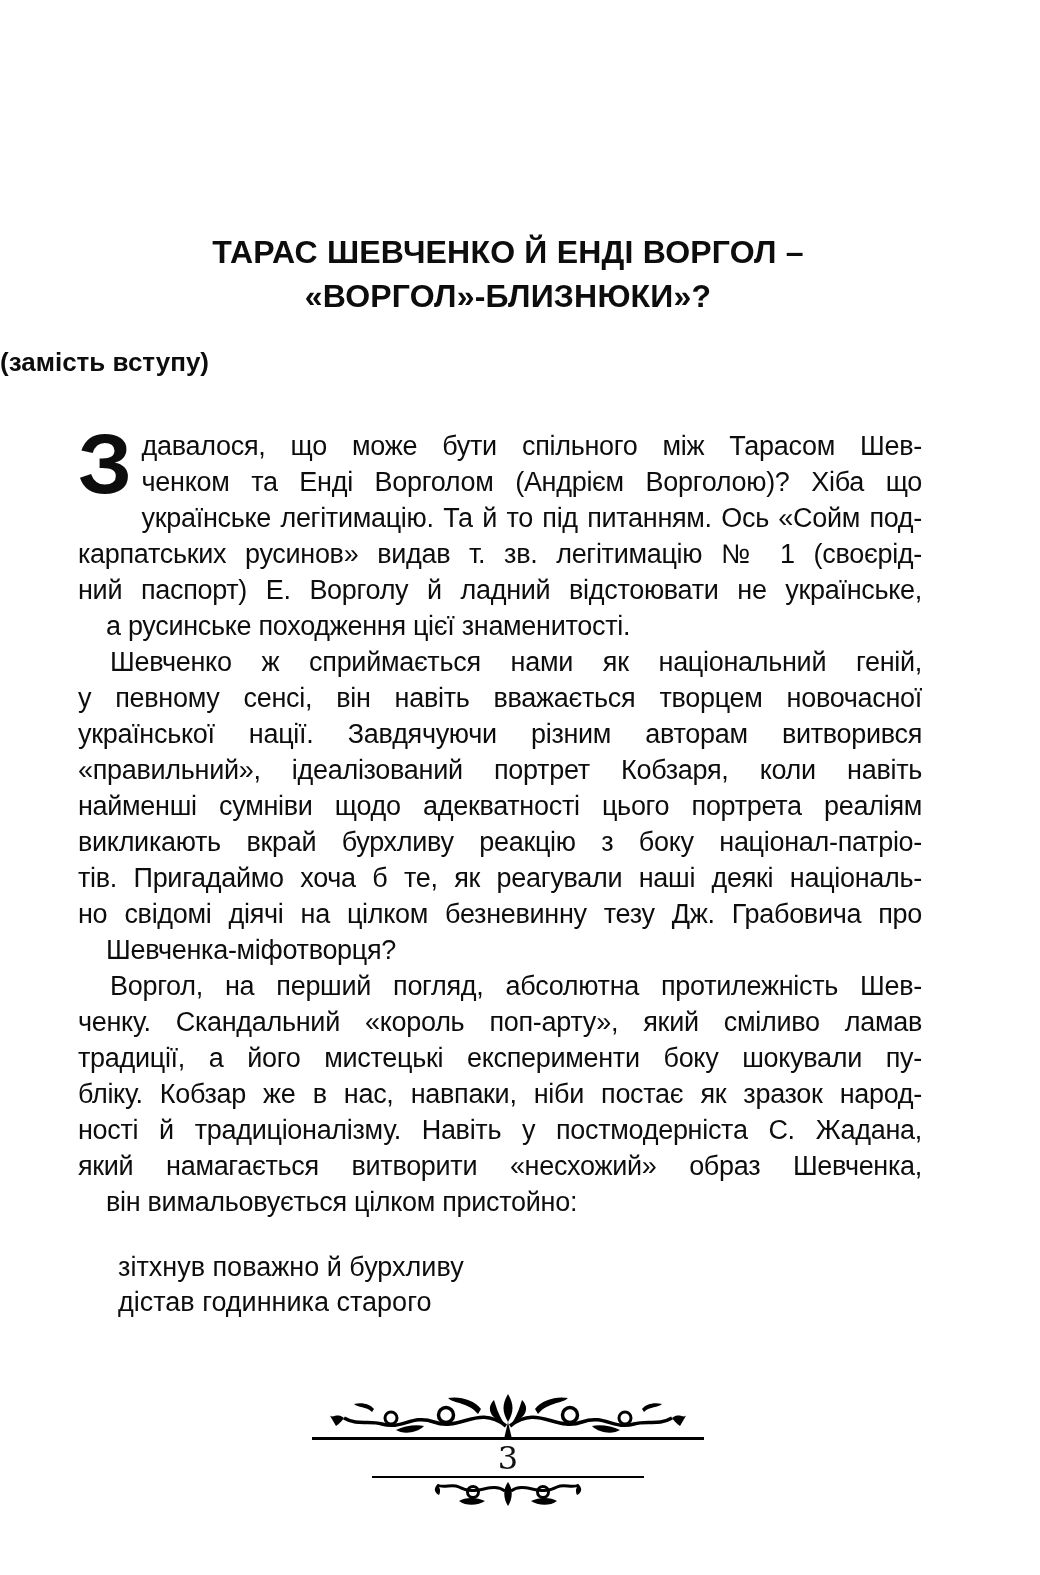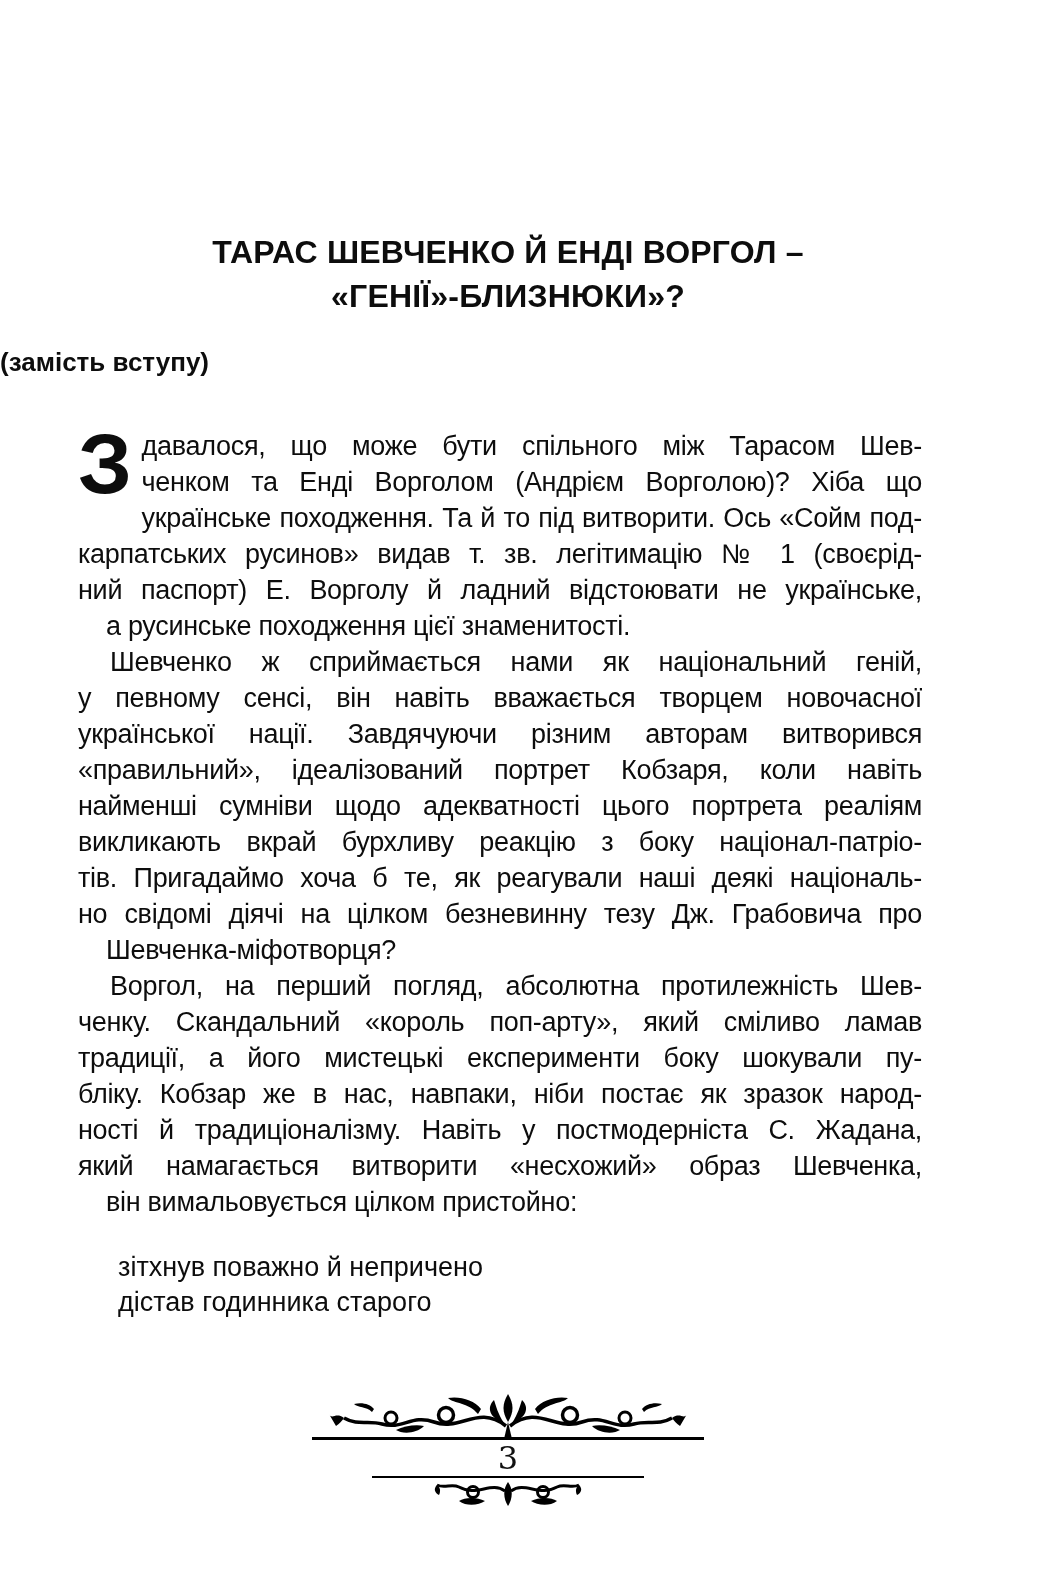--- a/index.html
+++ b/index.html
@@ -88,31 +88,31 @@
   .rule-short { width: 272px; height: 2px; background: #000; }
   .orn-bottom { display: block; margin-top: 1px; }
 </style>
 </head>
 <body>
 
 <div class="page">
 
   <div class="title">
     <div>ТАРАС ШЕВЧЕНКО Й ЕНДІ ВОРГОЛ –</div>
-    <div>«ГЕНІЇ»-БЛИЗНЮКИ»?</div>
+    <div>«ВОРГОЛ»-БЛИЗНЮКИ»?</div>
   </div>
 
   <div class="subtitle">(замість вступу)</div>
 
   <div class="body-text">
       <div class="para">
         <span class="dropcap">З</span>
         <div class="line">давалося, що може бути спільного між Тарасом Шев-</div>
         <div class="line">ченком та Енді Ворголом (Андрієм Ворголою)? Хіба що</div>
-        <div class="line">українське походження. Та й то під витворити. Ось «Сойм под-</div>
+        <div class="line">українське легітимацію. Та й то під питанням. Ось «Сойм под-</div>
         <div class="line">карпатських русинов» видав т. зв. легітимацію № 1 (своєрід-</div>
         <div class="line">ний паспорт) Е. Ворголу й ладний відстоювати не українське,</div>
         <div class="line last">а русинське походження цієї знаменитості.</div>
       </div>
       <div class="para">
         <div class="line indent">Шевченко ж сприймається нами як національний геній,</div>
         <div class="line">у певному сенсі, він навіть вважається творцем новочасної</div>
         <div class="line">української нації. Завдячуючи різним авторам витворився</div>
         <div class="line">«правильний», ідеалізований портрет Кобзаря, коли навіть</div>
         <div class="line">найменші сумніви щодо адекватності цього портрета реаліям</div>
@@ -126,21 +126,21 @@
         <div class="line">ченку. Скандальний «король поп-арту», який сміливо ламав</div>
         <div class="line">традиції, а його мистецькі експерименти боку шокували пу-</div>
         <div class="line">бліку. Кобзар же в нас, навпаки, ніби постає як зразок народ-</div>
         <div class="line">ності й традиціоналізму. Навіть у постмодерніста С. Жадана,</div>
         <div class="line">який намагається витворити «несхожий» образ Шевченка,</div>
         <div class="line last">він вимальовується цілком пристойно:</div>
       </div>
     </div>
 
   <div class="poem">
-      <div class="poem-line">зітхнув поважно й непричено</div>
+      <div class="poem-line">зітхнув поважно й бурхливу</div>
       <div class="poem-line">дістав годинника старого</div>
     </div>
 
   <div class="footer">
     <svg class="orn-top" width="368" height="48" viewBox="0 0 360 48" aria-hidden="true">
       <defs>
         <g id="vineTop">
           <path d="M178 34 C150 12 132 40 106 30 C84 22 74 38 54 32 C40 28 30 34 16 26" fill="none" stroke="#000" stroke-width="3.5"></path>
           <circle cx="118" cy="23" r="7.5" fill="none" stroke="#000" stroke-width="3.5"></circle>
           <circle cx="63" cy="26" r="6" fill="none" stroke="#000" stroke-width="3"></circle>

